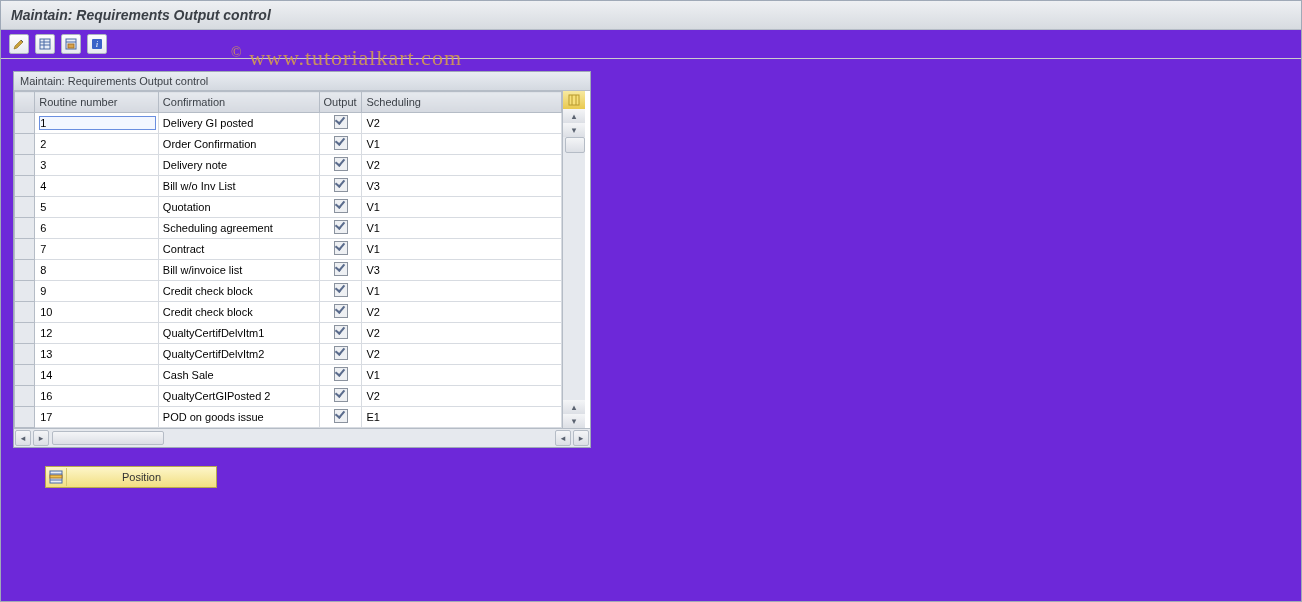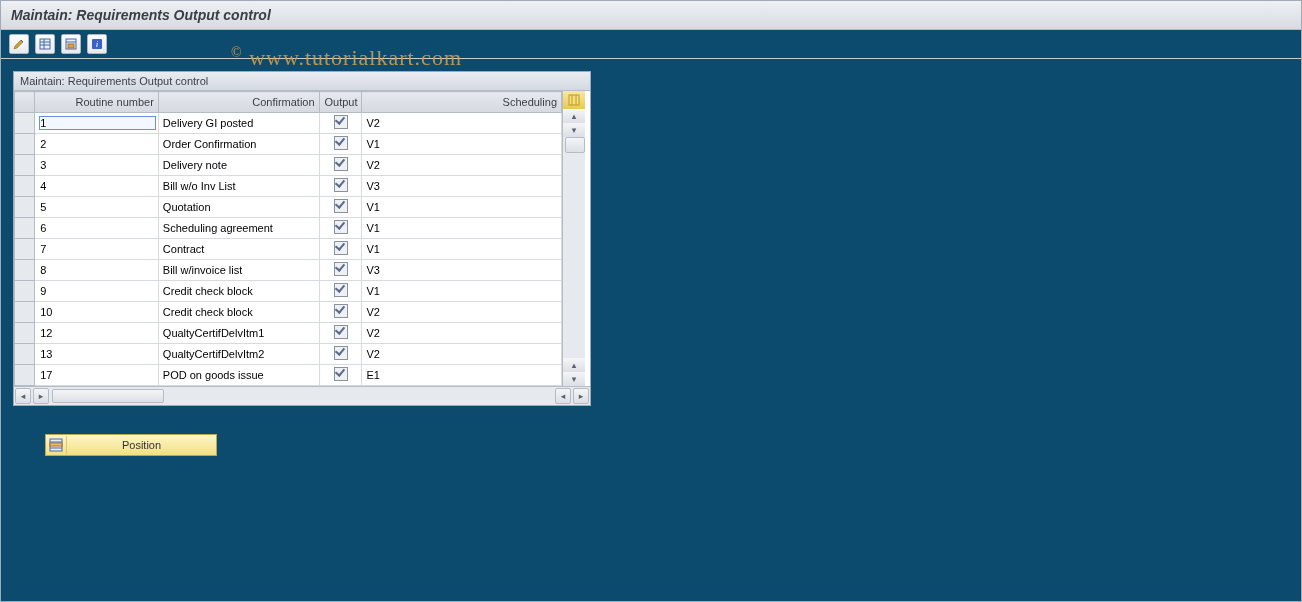--- a/index.html
+++ b/index.html
@@ -1,25 +1,25 @@
 <!DOCTYPE html>
 <html><head>
 <meta charset="utf-8">
 <style>
 html,body{margin:0;padding:0;font-family:Arial,Helvetica,sans-serif;font-size:11px;background:#f2f2f2;color:#333;width:1302px;height:602px;overflow:hidden}
-.window{border:1px solid #9fa9b7;background:#0c4a6e;width:1300px;height:600px;position:relative}
+.window{border:1px solid #9fa9b7;background:#6d28d9;width:1300px;height:600px;position:relative}
 .titlebar{background:linear-gradient(#eef0f3,#d7dbe0);border-bottom:1px solid #b5bcc6;padding:6px 10px;font-size:14px;font-weight:bold;font-style:italic;color:#3a3f46}
 .toolbar{padding:4px 8px;display:flex;gap:6px;align-items:center;border-bottom:1px solid #ccc}
 .tb-btn{width:18px;height:18px;border:1px solid #aeb6c2;background:linear-gradient(#fdfdfe,#e7eaef);border-radius:2px;display:flex;align-items:center;justify-content:center;cursor:pointer}
 .content{padding:12px}
 .panel{border:1px solid #9fa9b7;width:576px;background:#fff;position:relative}
 .panel-head{background:linear-gradient(#e9edf2,#d4d9e0);border-bottom:1px solid #b5bcc6;padding:3px 6px;color:#3a3f46}
 .grid-wrap{display:flex}
 .grid{border-collapse:collapse;width:548px}
-.grid th{background:linear-gradient(#e6e9ee,#d5d9e0);border:1px solid #b5bcc6;padding:2px 4px;text-align:right;font-weight:normal;color:#3a3f46;height:16px}
+.grid th{background:linear-gradient(#e6e9ee,#d5d9e0);border:1px solid #b5bcc6;padding:2px 4px;text-align:left;font-weight:normal;color:#3a3f46;height:16px}
 .grid td{border:1px solid #d7dbe1;padding:1px 4px;height:18px;background:#fff;vertical-align:middle}
 .grid td.sel{background:#e6e9ee;width:12px;border:1px solid #b5bcc6}
 .grid input[type=text]{border:none;width:100%;font-family:inherit;font-size:11px;background:transparent;padding:0}
 .grid input.num{text-align:left}
 .grid td.num-cell input{border:1px solid transparent}
 .grid tr:first-child td.num-cell input{border:1px solid #6a8fe0;background:#f3f7ff}
 .chk{width:12px;height:12px;border:1px solid #8a929e;background:#eef0f3;display:inline-block;position:relative}
 .chk::after{content:"";position:absolute;left:2px;top:-1px;width:4px;height:7px;border:solid #5a6b8c;border-width:0 2px 2px 0;transform:rotate(40deg)}
 .col-num{width:120px}
 .col-desc{width:158px}
@@ -30,21 +30,21 @@
 .vscroll .arrow{position:absolute;width:22px;height:14px;background:linear-gradient(#f4f5f7,#dcdfe5);display:flex;align-items:center;justify-content:center;color:#5a6270;font-size:9px;cursor:pointer}
 .vscroll .au{top:18px}
 .vscroll .ad{top:32px}
 .vscroll .thumb{position:absolute;top:46px;width:18px;left:2px;height:14px;background:linear-gradient(#f4f5f7,#dcdfe5);border:1px solid #b5bcc6;border-radius:2px}
 .vscroll .au2{bottom:14px}
 .vscroll .ad2{bottom:0}
 .hscroll{height:18px;background:#e6e9ee;border-top:1px solid #b5bcc6;display:flex;align-items:center}
 .hscroll .harrow{width:14px;height:14px;background:linear-gradient(#f4f5f7,#dcdfe5);border:1px solid #b5bcc6;margin:0 1px;display:flex;align-items:center;justify-content:center;font-size:9px;color:#5a6270;cursor:pointer;border-radius:2px}
 .hscroll .htrack{flex:1;height:14px;position:relative}
 .hscroll .hthumb{position:absolute;left:2px;top:0;width:110px;height:12px;background:linear-gradient(#f4f5f7,#dcdfe5);border:1px solid #b5bcc6;border-radius:2px}
-.pos-btn{margin-top:28px;margin-left:32px;width:170px;height:20px;background:linear-gradient(#fdf6c9,#f2df82);border:1px solid #b9a94e;display:flex;align-items:center;cursor:pointer}
+.pos-btn{margin-top:18px;margin-left:32px;width:170px;height:20px;background:linear-gradient(#fdf6c9,#f2df82);border:1px solid #b9a94e;display:flex;align-items:center;cursor:pointer}
 .pos-btn .icon{width:20px;height:18px;display:flex;align-items:center;justify-content:center;border-right:1px solid #d8c86f}
 .pos-btn .lbl{flex:1;text-align:center;color:#333}
 .watermark{position:absolute;top:44px;left:230px;color:#d8a24a;font-size:22px;letter-spacing:1px;opacity:.85;pointer-events:none;font-family:Georgia,serif}
 .watermark .c{font-size:14px;vertical-align:super}
 svg{display:block}
 </style>
 </head>
 <body>
 
 <div class="window">
@@ -171,20 +171,34 @@
                 <td class="sel"></td>
                 <td class="num-cell"><input type="text" class="num" value="12" style=""></td>
                 <td><input type="text" value="QualtyCertifDelvItm1" style=""></td>
                 <td style="text-align:center"><span class="chk"></span></td>
                 <td><input type="text" value="V2" style=""></td>
               </tr>
               <tr>
                 <td class="sel"></td>
                 <td class="num-cell"><input type="text" class="num" value="13" style=""></td>
                 <td><input type="text" value="QualtyCertifDelvItm2" style=""></td>
+                <td style="text-align:center"><span class="chk"></span></td>
+                <td><input type="text" value="V2" style=""></td>
+              </tr>
+              <tr>
+                <td class="sel"></td>
+                <td class="num-cell"><input type="text" class="num" value="14" style=""></td>
+                <td><input type="text" value="Cash Sale" style=""></td>
+                <td style="text-align:center"><span class="chk"></span></td>
+                <td><input type="text" value="V1" style=""></td>
+              </tr>
+              <tr>
+                <td class="sel"></td>
+                <td class="num-cell"><input type="text" class="num" value="16" style=""></td>
+                <td><input type="text" value="QualtyCertGIPosted 2" style=""></td>
                 <td style="text-align:center"><span class="chk"></span></td>
                 <td><input type="text" value="V2" style=""></td>
               </tr>
               <tr>
                 <td class="sel"></td>
                 <td class="num-cell"><input type="text" class="num" value="17" style=""></td>
                 <td><input type="text" value="POD on goods issue" style=""></td>
                 <td style="text-align:center"><span class="chk"></span></td>
                 <td><input type="text" value="E1" style=""></td>
               </tr>

